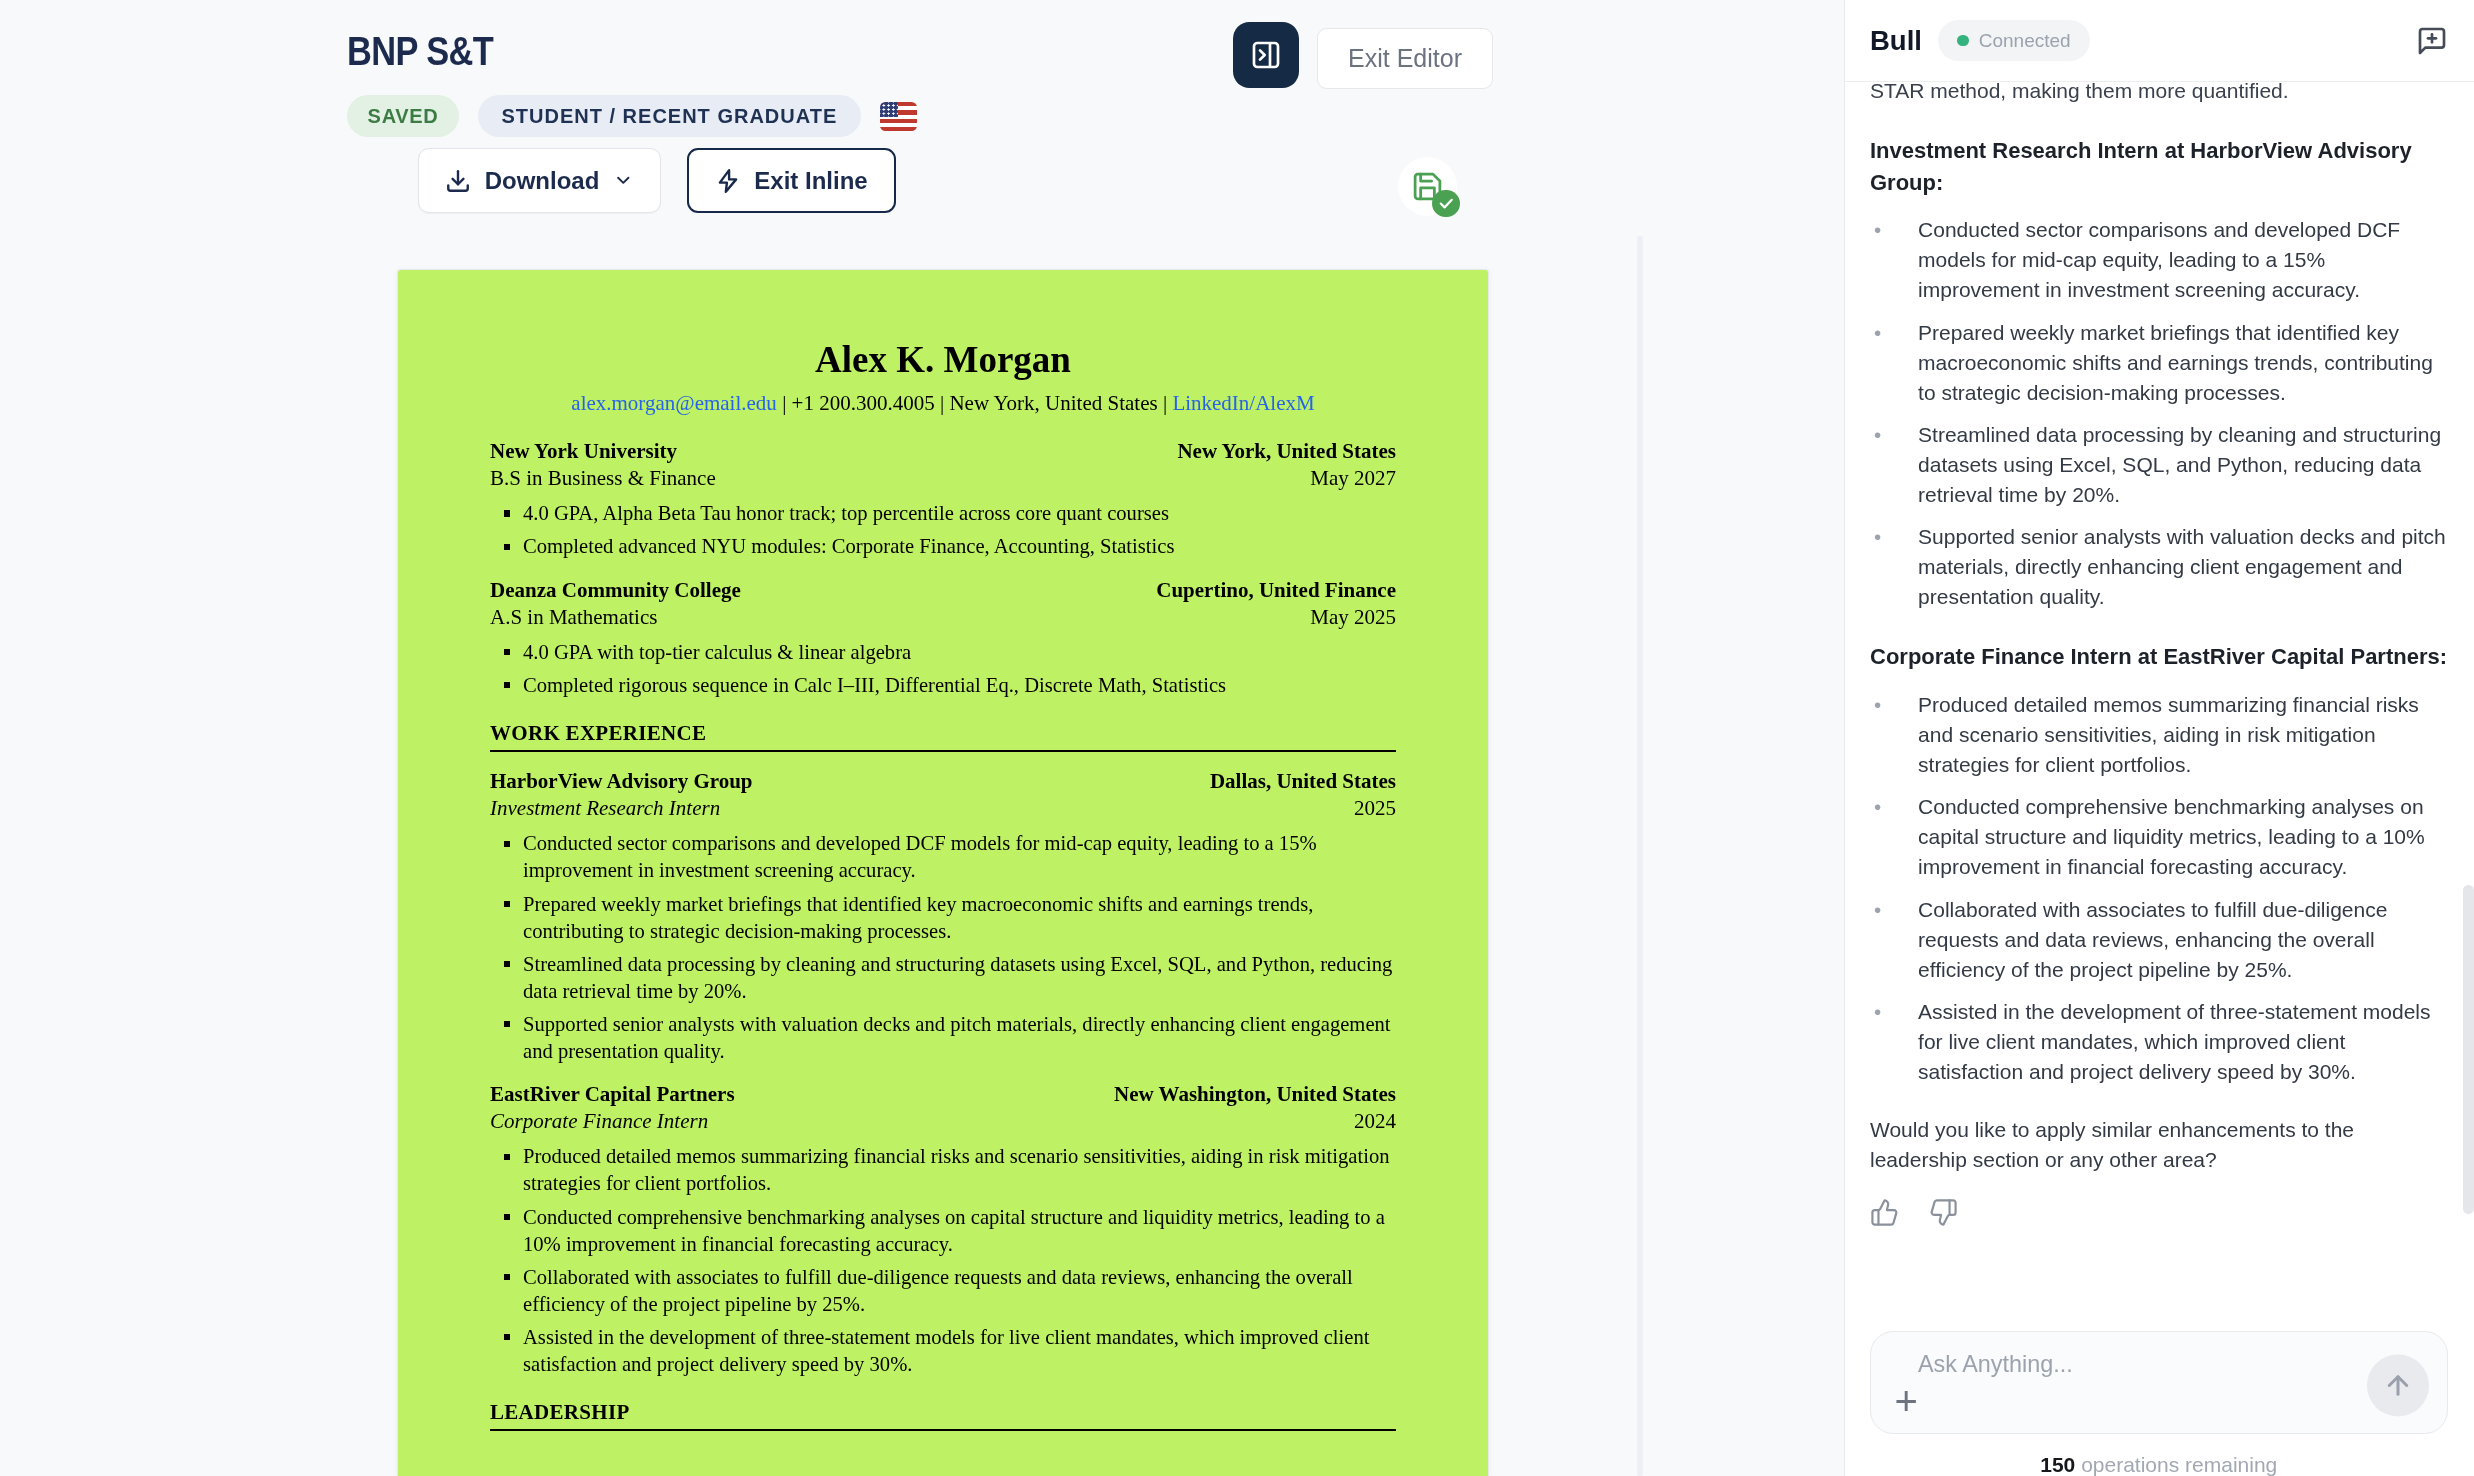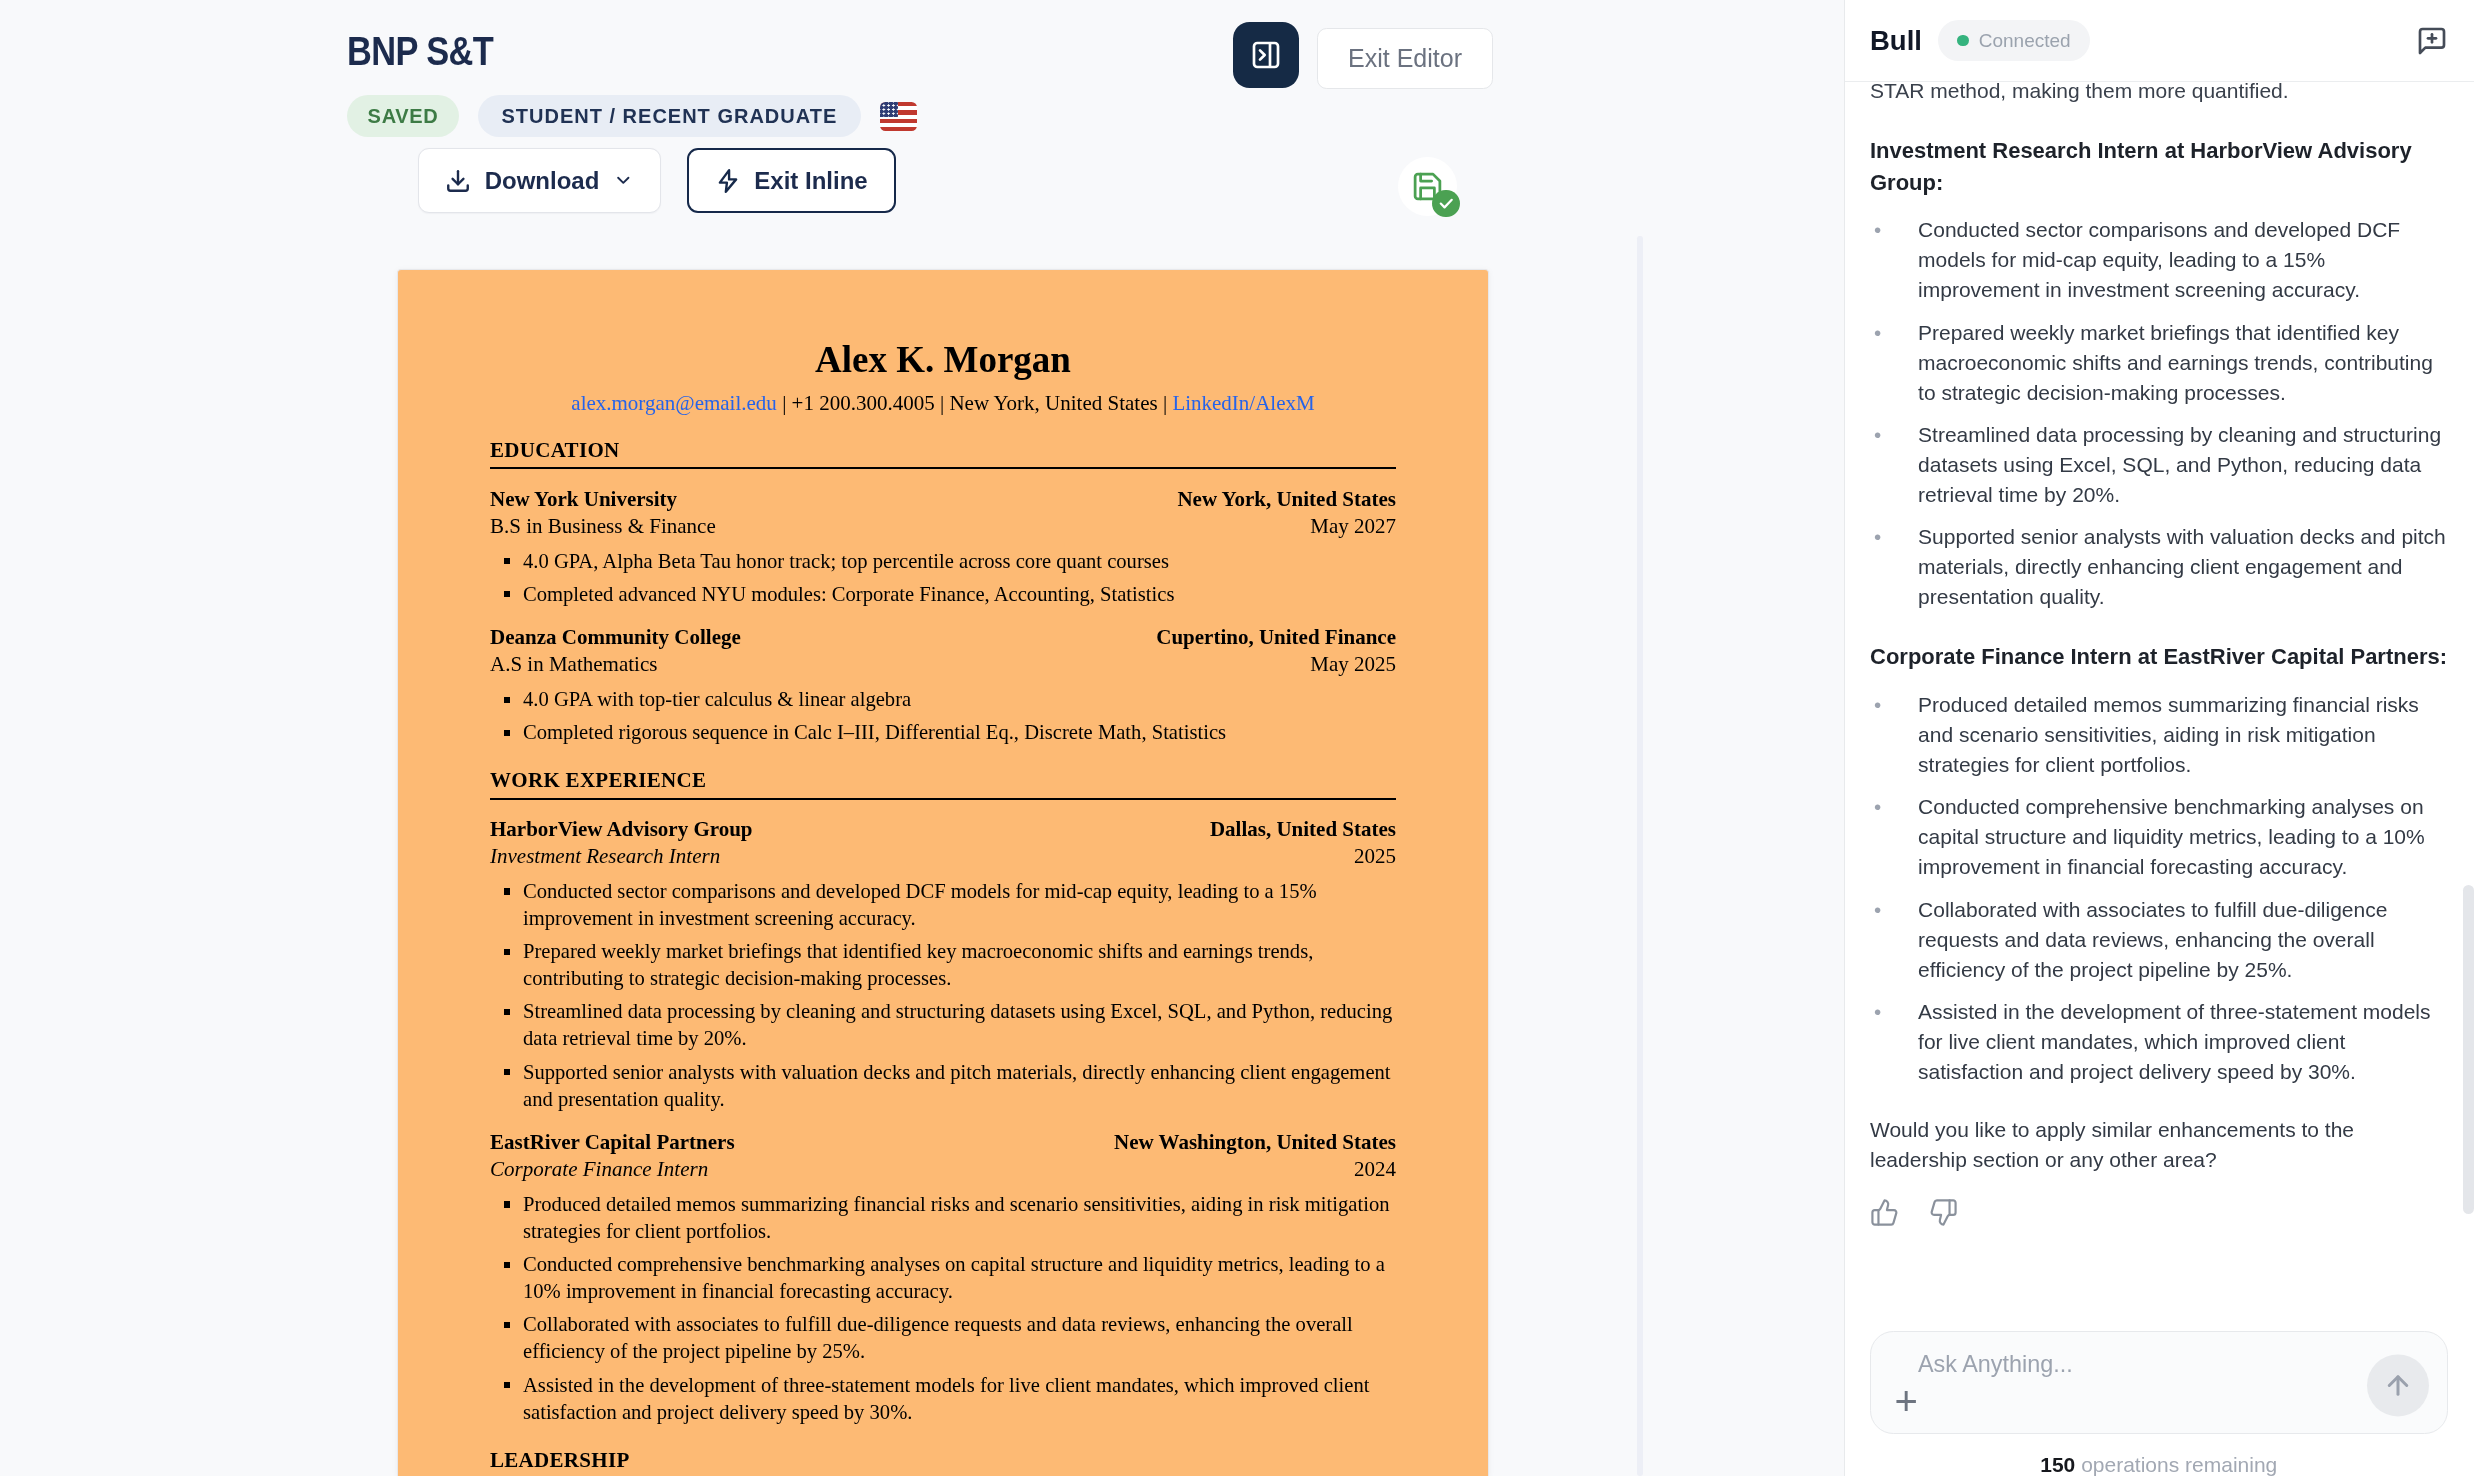--- a/index.html
+++ b/index.html
@@ -33,21 +33,21 @@
     align-items:center;justify-content:center;cursor:pointer;}
   .btn-exit-editor{background:#ffffff;border:1.4px solid #e5e7ea;border-radius:9.6px;color:#6b7280;
     font-size:25px;font-weight:400;padding:15px 30px;margin-top:5.5px;cursor:pointer;}
   .save-indicator{position:absolute;left:1398px;top:157px;width:59px;height:59px;border-radius:50%;
     background:#ffffff;display:flex;align-items:center;justify-content:center;}
   .save-indicator .badge{position:absolute;right:-2.7px;bottom:-1.4px;width:27.5px;height:27.5px;border-radius:50%;
     background:#4ba152;display:flex;align-items:center;justify-content:center;}
   .main-scroll-track{position:absolute;left:1637px;top:236px;width:5.5px;height:1240px;background:#edeff6;border-radius:2.7px;}
   
   .document{
-    position:absolute;left:397px;top:269px;width:1092px;height:1207px;background:#fdba74;
+    position:absolute;left:397px;top:269px;width:1092px;height:1207px;background:#bef264;
     border:0.7px solid #e7e8eb;border-bottom:none;border-radius:4.1px 4.1px 0 0;
     box-shadow:0 1.4px 6.9px rgba(15,23,42,.05);
     box-sizing:border-box;padding:69px 92px 0 92px;overflow:hidden;
     font-family:"Liberation Serif",serif;color:#000;
   }
   .doc-name{font-size:37px;font-weight:700;text-align:center;line-height:1.15;}
   .doc-contact{font-size:21px;text-align:center;margin-top:9.6px;white-space:pre;}
   .doc-contact .link{color:#2563eb;}
   .sec{margin-top:22px;}
   .sec-title{font-size:21px;font-weight:700;letter-spacing:0.3px;border-bottom:2.1px solid #000;padding-bottom:4.1px;}
@@ -160,21 +160,20 @@
     </span>
   </div>
 
   <div class="main-scroll-track"></div>
 
   <div class="document">
     <div class="doc-name">Alex K. Morgan</div>
     <div class="doc-contact"><span class="link">alex.morgan@email.edu</span><span> | </span><span>+1 200.300.4005</span><span> | </span><span>New York, United States</span><span> | </span><span class="link">LinkedIn/AlexM</span></div>
     <div id="resume-sections">
         <div class="sec">
-          <div class="sec-title">EDUCATION</div>
           <div class="entry">
             <div class="erow">
               <span class="b">New York University</span>
               <span class="b">New York, United States</span>
             </div>
             <div class="erow">
               <span>B.S in Business &amp; Finance</span>
               <span>May 2027</span>
             </div>
             <ul class="ebullets">

